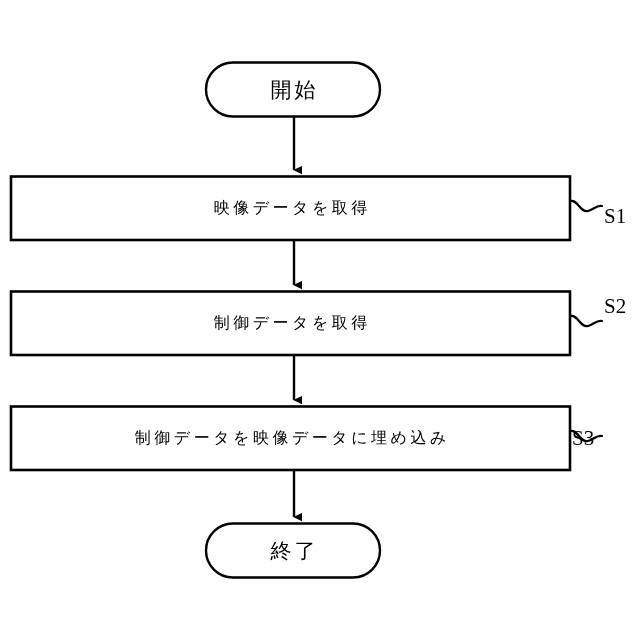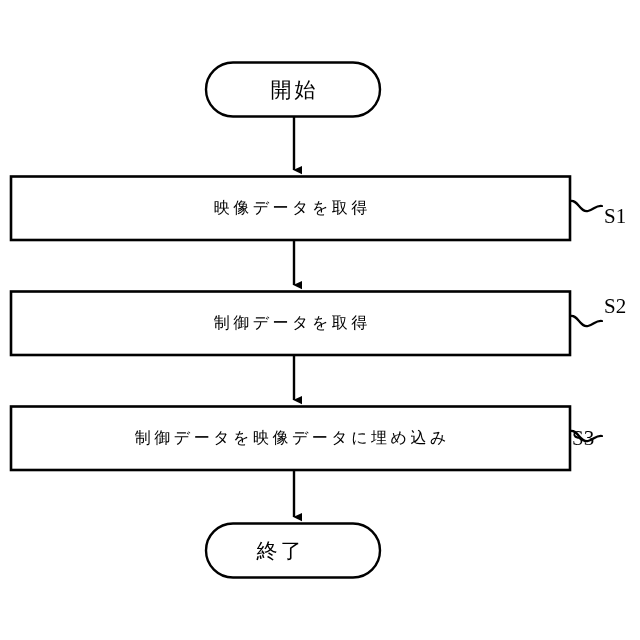--- a/index.html
+++ b/index.html
@@ -91,21 +91,21 @@
   </svg>
 
   <div class="node-text terminator-label" style="left:206px; top:62px; width:174px; height:55px;">開始</div>
 
   <div class="node-text process-label" style="left:11px; top:176px; width:559px; height:64px;">映像データを取得</div>
 
   <div class="node-text process-label" style="left:11px; top:291px; width:559px; height:64px;">制御データを取得</div>
 
   <div class="node-text process-label" style="left:11px; top:406px; width:559px; height:64px;text-align:right;">制御データを映像データに埋め込み</div>
 
-  <div class="node-text terminator-label" style="left:192px; top:523px; width:174px; height:55px;">終了</div>
+  <div class="node-text terminator-label" style="left:206px; top:523px; width:174px; height:55px;">終了</div>
 
   <div class="step-tag" style="left:604px; top:206px;">S1</div>
 
   <div class="step-tag" style="left:604px; top:296px;">S2</div>
 
   <div class="step-tag" style="left:572px; top:428px;">S3</div>
 
 </div>
 
 </body></html>

